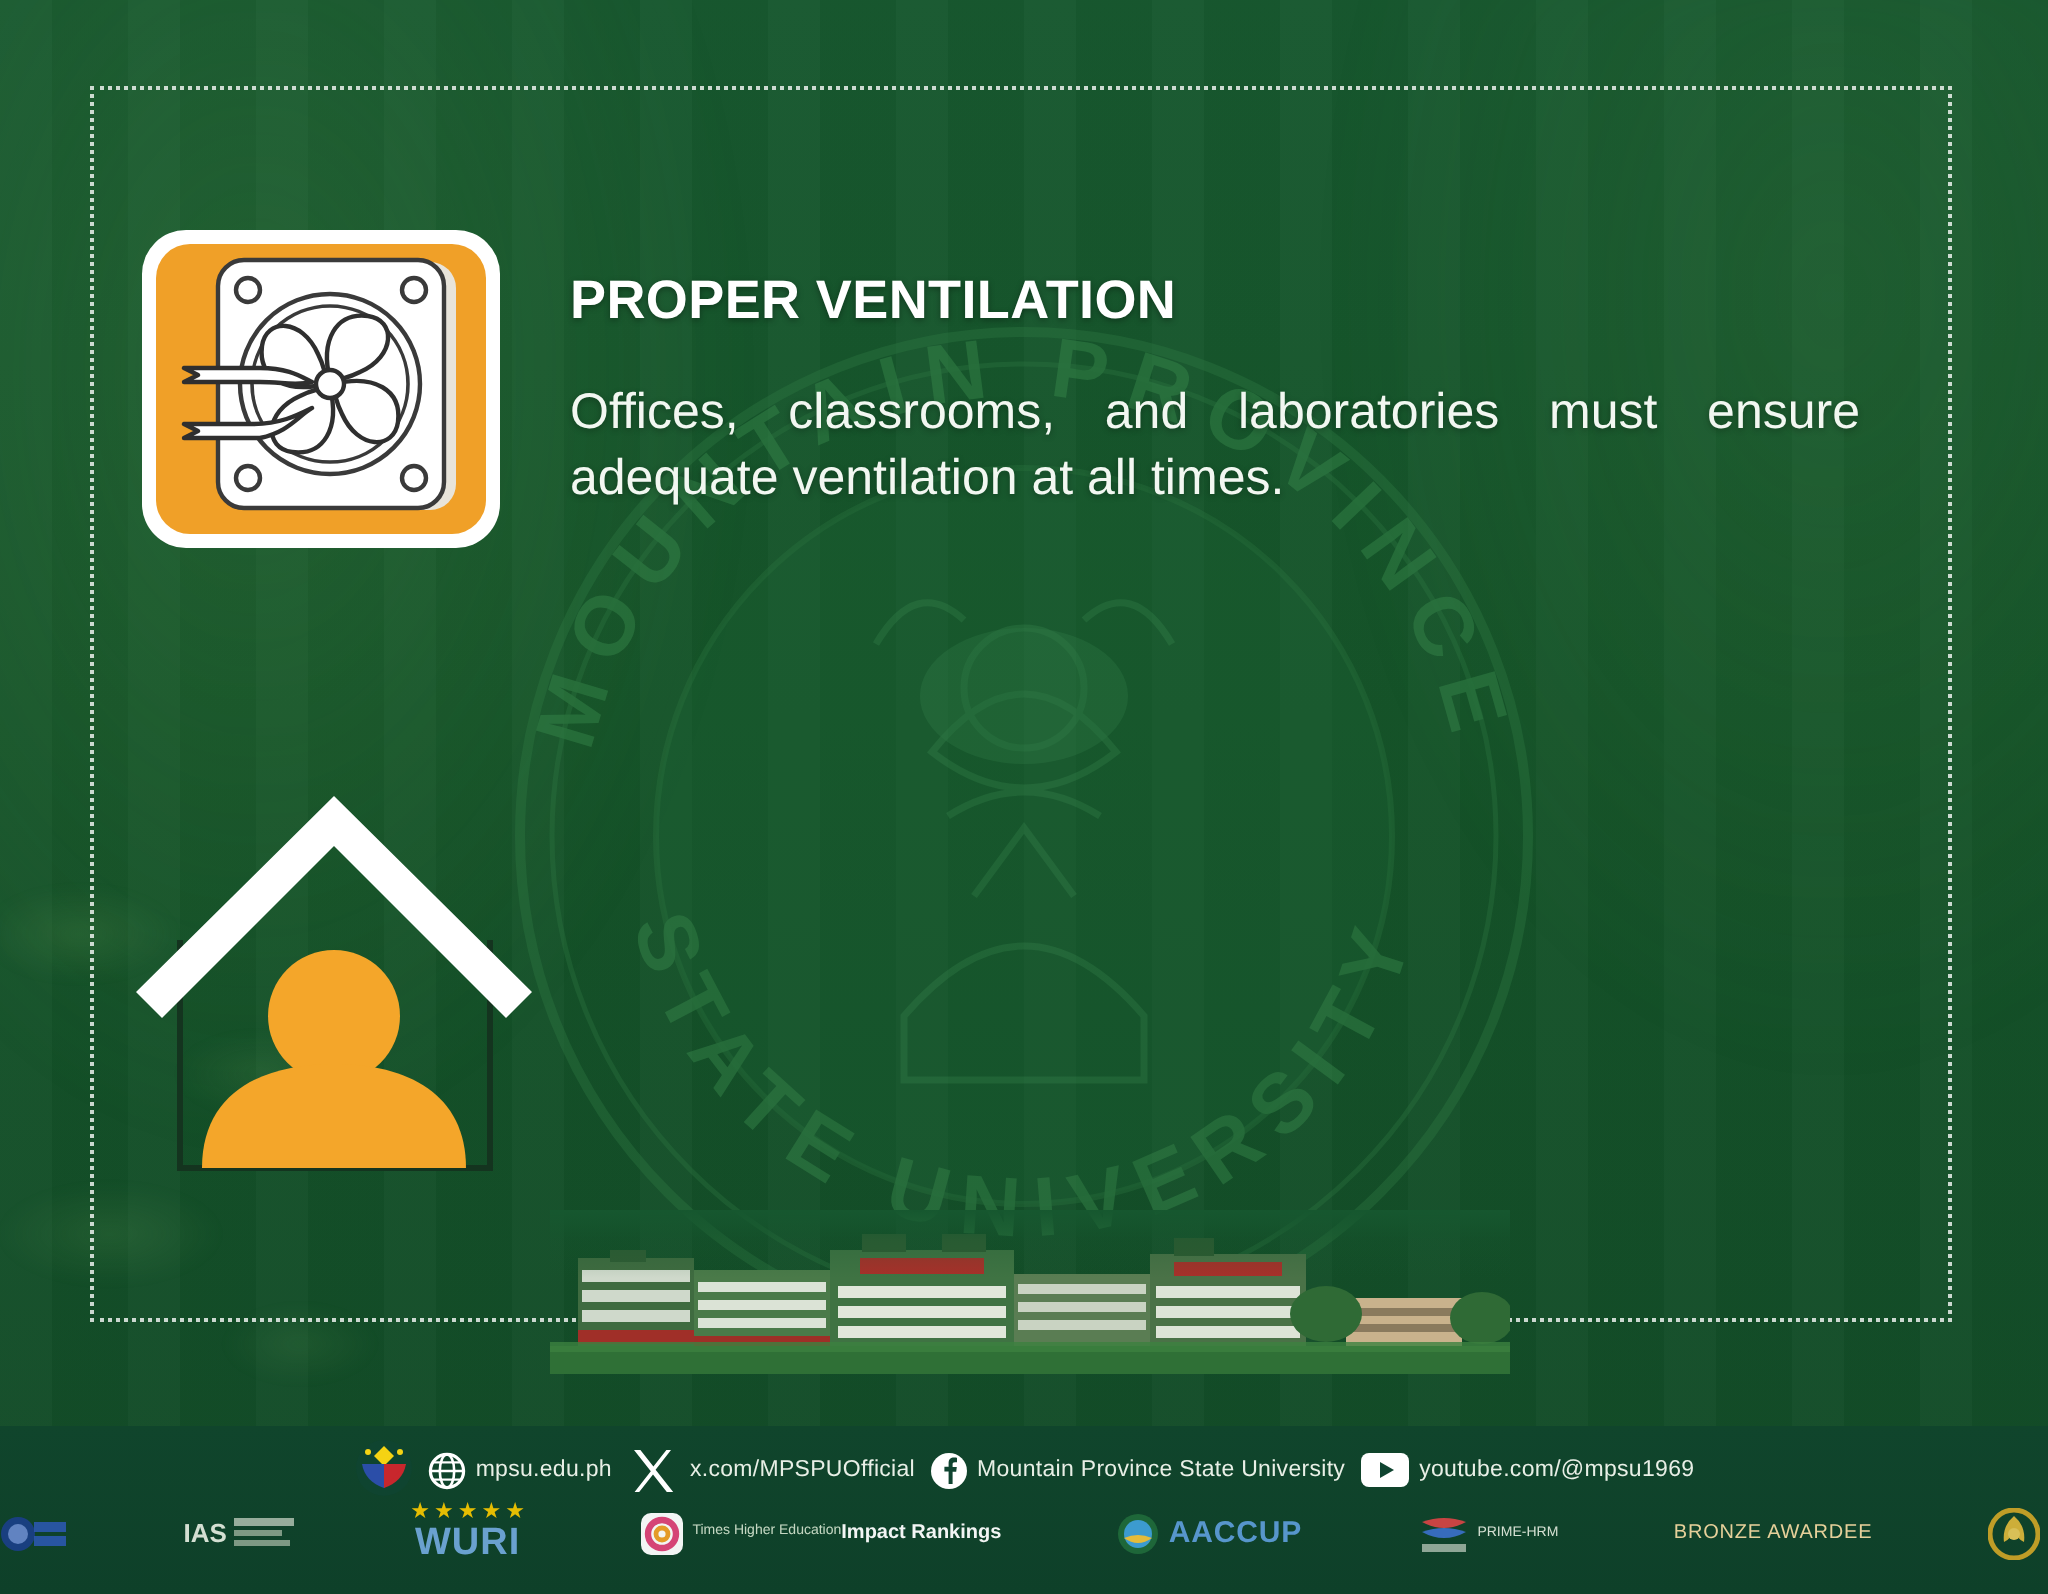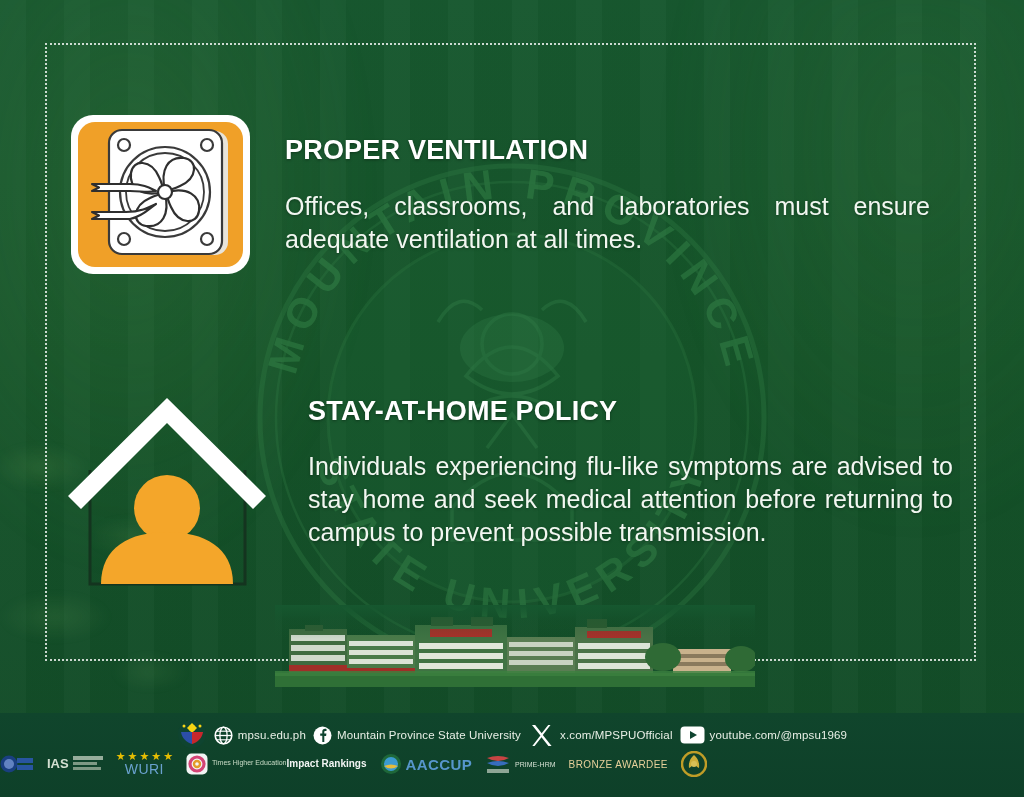--- a/index.html
+++ b/index.html
@@ -121,21 +121,21 @@
   .flag-seal { width:30px; height:32px; flex:0 0 auto; }
   .link-group { display:flex; align-items:center; gap:5px; }
   .link-group .lbl {
     color:#e8efe6; font-size:11.5px; letter-spacing:.15px;
     white-space:nowrap;
   }
   .sicon { flex:0 0 auto; display:block; }
 
   .footer-logos {
     position:absolute; left:0; right:4px; top:38px;
-    display:flex; align-items:center; justify-content:flex-start; gap:13px;
+    display:flex; align-items:center; justify-content:space-between; gap:13px;
     opacity:.95;
   }
   .logo-cell { display:flex; align-items:center; gap:4px; }
   .logo-cell svg { display:block; }
   .logo-txt { font-size:7px; color:#cfe0cb; line-height:1.05; white-space:nowrap; }
 </style>
 </head>
 <body>
 
 <div id="poster">
@@ -224,24 +224,20 @@
 
         <path d="M30 78 L30 192 L185 192 L185 78" fill="none" stroke="#14341f" stroke-width="3"></path>
 
         <path d="M8 104 L107 6 L206 104 L193 117 L107 31 L21 117 Z" fill="#ffffff"></path>
 
         <circle cx="107" cy="116" r="33" fill="#F4A62A"></circle>
 
         <path d="M41 192 C41 155 70 140 107 140 C144 140 173 155 173 192 Z" fill="#F4A62A"></path>
       </svg>
     </div>
-    <div class="text-slot" id="home-text" style="margin-left:33px; margin-top:5px;">
-      <div class="headline">STAY-AT-HOME POLICY</div>
-      <div class="body-text">Individuals experiencing flu-like symptoms are advised to stay home and seek medical attention before returning to campus to prevent possible transmission.</div>
-    </div>
   </div>
 
   <div class="campus">
     <svg viewBox="0 0 480 82" xmlns="http://www.w3.org/2000/svg">
       <defs>
         <linearGradient id="skyfade" x1="0" y1="0" x2="0" y2="1">
           <stop offset="0%" stop-color="#16572f" stop-opacity="1"></stop>
           <stop offset="45%" stop-color="#16572f" stop-opacity=".25"></stop>
           <stop offset="100%" stop-color="#16572f" stop-opacity="0"></stop>
         </linearGradient>
@@ -325,32 +321,32 @@
           <circle cx="9.5" cy="9.5" r="8.3" fill="none" stroke="#ffffff" stroke-width="1.6"></circle>
           <ellipse cx="9.5" cy="9.5" rx="3.6" ry="8.3" fill="none" stroke="#ffffff" stroke-width="1.3"></ellipse>
           <line x1="1.3" y1="9.5" x2="17.7" y2="9.5" stroke="#ffffff" stroke-width="1.3"></line>
           <line x1="2.6" y1="5.2" x2="16.4" y2="5.2" stroke="#ffffff" stroke-width="1.1"></line>
           <line x1="2.6" y1="13.8" x2="16.4" y2="13.8" stroke="#ffffff" stroke-width="1.1"></line>
         </svg>
         <span class="lbl">mpsu.edu.ph</span>
       </div>
 
       <div class="link-group">
+        <svg class="sicon" width="27" height="27" viewBox="0 0 27 27" xmlns="http://www.w3.org/2000/svg">
+          <path d="M4 3 L12.4 13.6 L4.3 24 L6.6 24 L13.5 15.2 L20.4 24 L23.6 24 L14.8 12.9 L22.5 3 L20.2 3 L13.7 11.3 L7.2 3 Z" fill="#ffffff"></path>
+        </svg>
+        <span class="lbl">x.com/MPSPUOfficial</span>
+      </div>
+
+      <div class="link-group">
         <svg class="sicon" width="19" height="19" viewBox="0 0 19 19" xmlns="http://www.w3.org/2000/svg">
           <circle cx="9.5" cy="9.5" r="9" fill="#ffffff"></circle>
           <path d="M11.3 9.9h1.8l.3-2.4h-2.1V6.2c0-.7.2-1.1 1.2-1.1h1V2.9c-.2 0-.8-.1-1.5-.1-1.6 0-2.7.9-2.7 2.7v1.9H7.2v2.4h2.1v6.2h2V9.9z" fill="#0f4430"></path>
         </svg>
         <span class="lbl">Mountain Province State University</span>
-      </div>
-
-      <div class="link-group">
-        <svg class="sicon" width="27" height="27" viewBox="0 0 27 27" xmlns="http://www.w3.org/2000/svg">
-          <path d="M4 3 L12.4 13.6 L4.3 24 L6.6 24 L13.5 15.2 L20.4 24 L23.6 24 L14.8 12.9 L22.5 3 L20.2 3 L13.7 11.3 L7.2 3 Z" fill="#ffffff"></path>
-        </svg>
-        <span class="lbl">x.com/MPSPUOfficial</span>
       </div>
 
       <div class="link-group">
         <svg class="sicon" width="25" height="18" viewBox="0 0 25 18" xmlns="http://www.w3.org/2000/svg">
           <rect x="0.5" y="0.5" width="24" height="17" rx="4" fill="#ffffff"></rect>
           <path d="M10 5 L17 9 L10 13 Z" fill="#0f4430"></path>
         </svg>
         <span class="lbl">youtube.com/@mpsu1969</span>
       </div>
     </div>
@@ -376,21 +372,21 @@
       </div>
 
       <div class="logo-cell" style="flex-direction:column; gap:0;">
         <div style="display:flex;gap:2px;">
           <span style="color:#f2c400;font-size:11px;line-height:1">★</span>
           <span style="color:#f2c400;font-size:11px;line-height:1">★</span>
           <span style="color:#f2c400;font-size:11px;line-height:1">★</span>
           <span style="color:#f2c400;font-size:11px;line-height:1">★</span>
           <span style="color:#f2c400;font-size:11px;line-height:1">★</span>
         </div>
-        <span style="color:#6fa7d8;font-size:14px;font-weight:normal;letter-spacing:.5px;line-height:1.1">WURI</span>
+        <span style="color:#6fa7d8;font-size:19px;font-weight:bold;letter-spacing:.5px;line-height:1.1">WURI</span>
       </div>
 
       <div class="logo-cell">
         <svg width="22" height="22" viewBox="0 0 22 22" xmlns="http://www.w3.org/2000/svg">
           <rect x="0.5" y="0.5" width="21" height="21" rx="5" fill="#ffffff"></rect>
           <circle cx="11" cy="11" r="7" fill="none" stroke="#e0457b" stroke-width="3.2"></circle>
           <circle cx="11" cy="11" r="3" fill="none" stroke="#f0a028" stroke-width="2.4"></circle>
         </svg>
         <div style="display:flex;flex-direction:row;line-height:1.1">
           <span class="logo-txt">Times Higher Education</span>

